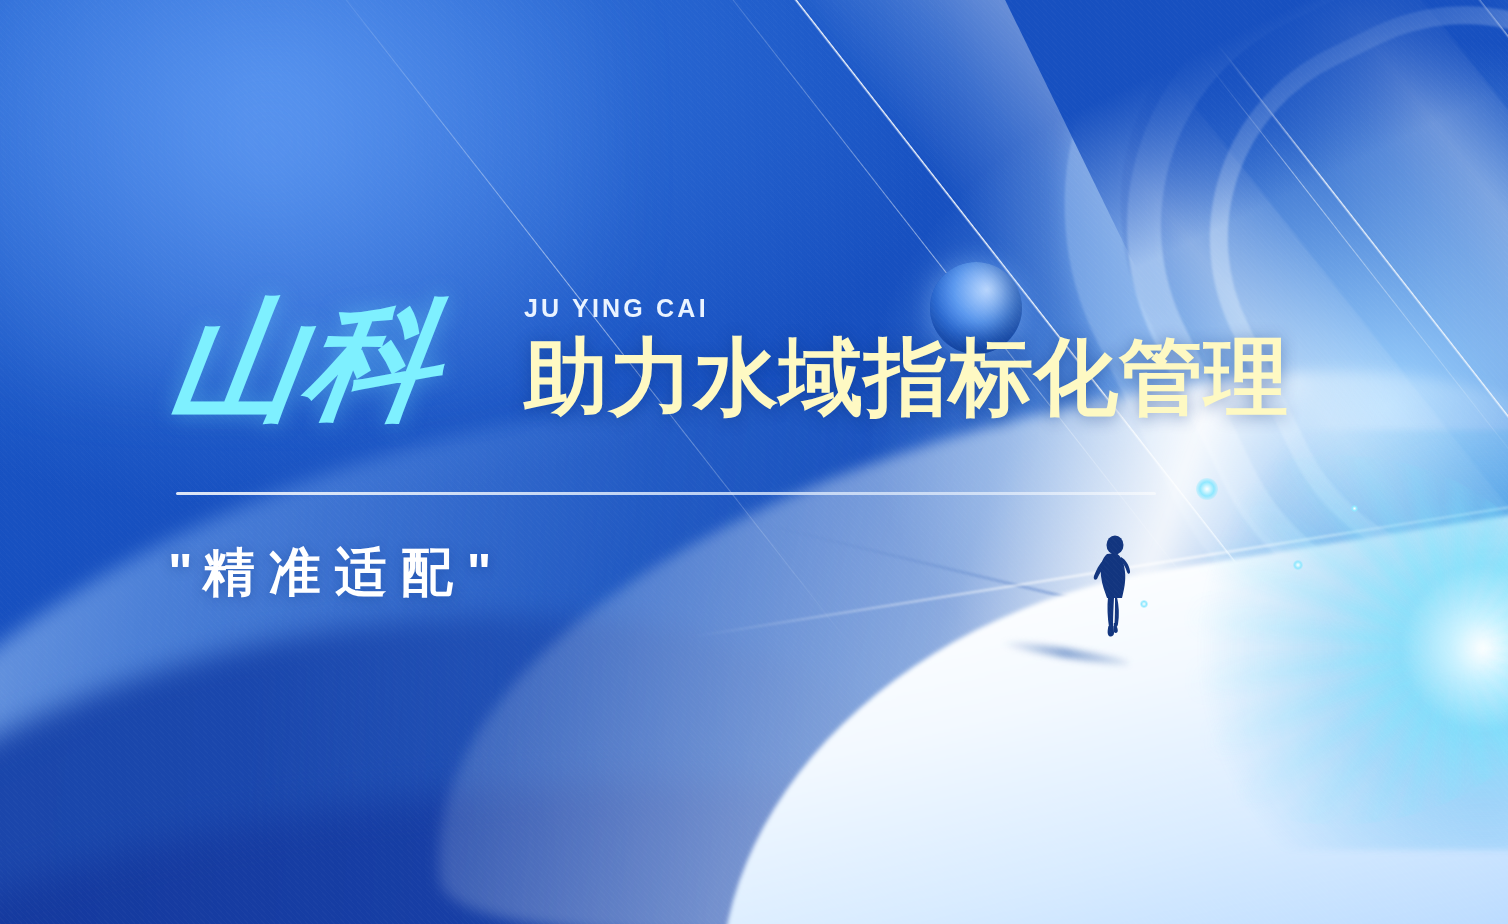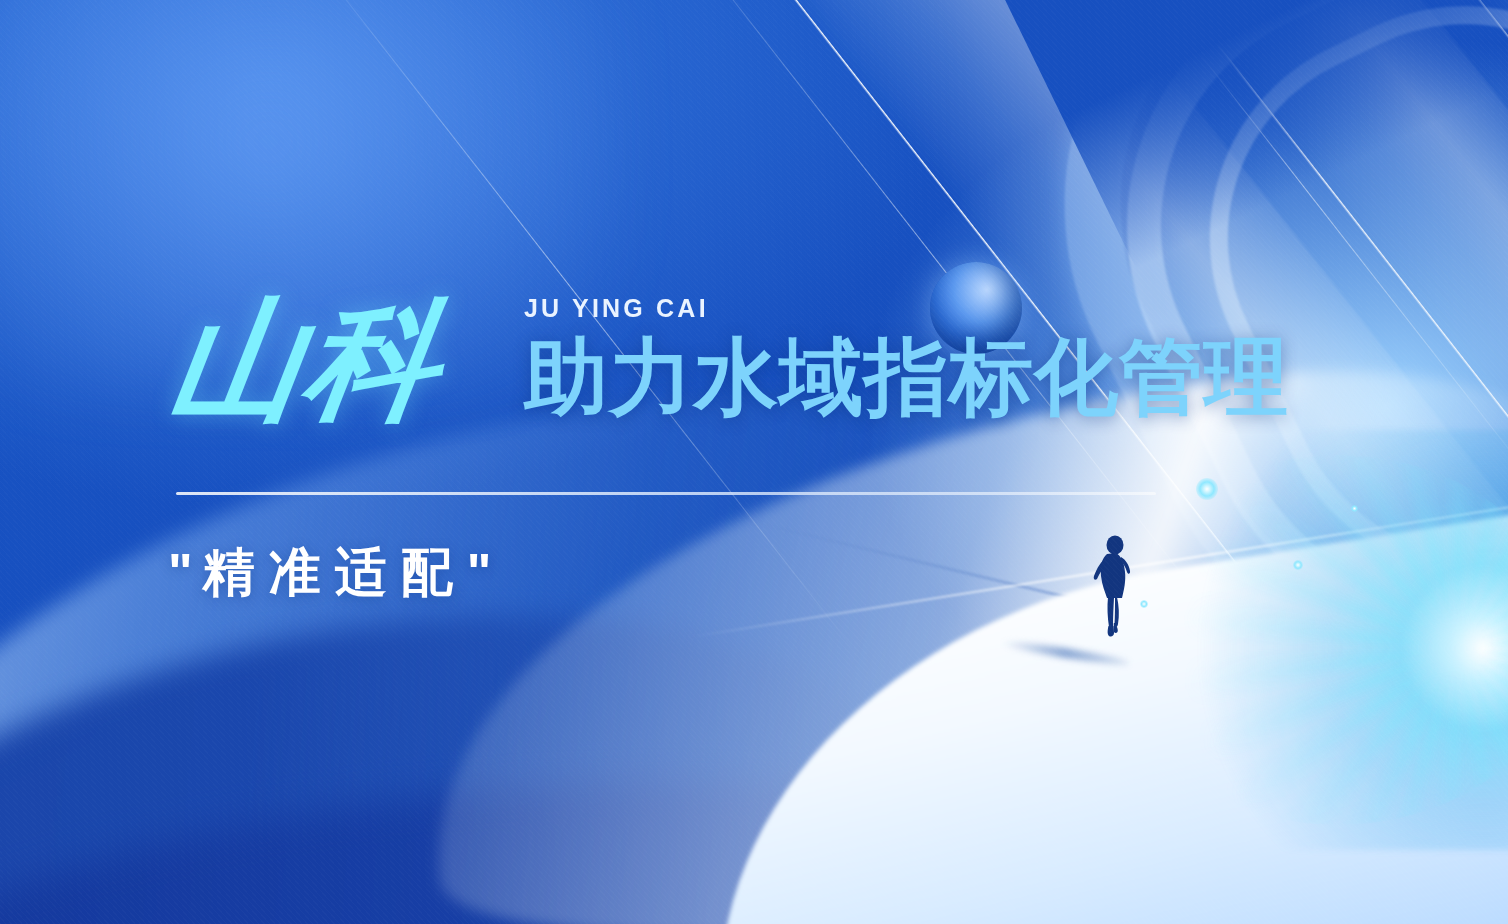--- a/index.html
+++ b/index.html
@@ -260,21 +260,21 @@
     font-weight:700;
     line-height:1;
     margin-bottom:14px;
     white-space:nowrap;
   }
   .headline{
     font-size:84px;
     font-weight:700;
     line-height:1;
     letter-spacing:1px;
-    color:#7dd3fc;
+    color:#fef9c3;
     white-space:nowrap;
     text-shadow:0 2px 16px rgba(10,50,130,.45);
   }
 
   .divider{
     position:absolute; left:176px; top:492px;
     width:980px; height:3px;
     background:linear-gradient(90deg, rgba(255,255,255,.85) 0%, rgba(226,238,255,.80) 55%, rgba(255,255,255,.55) 100%);
     border-radius:2px;
   }

